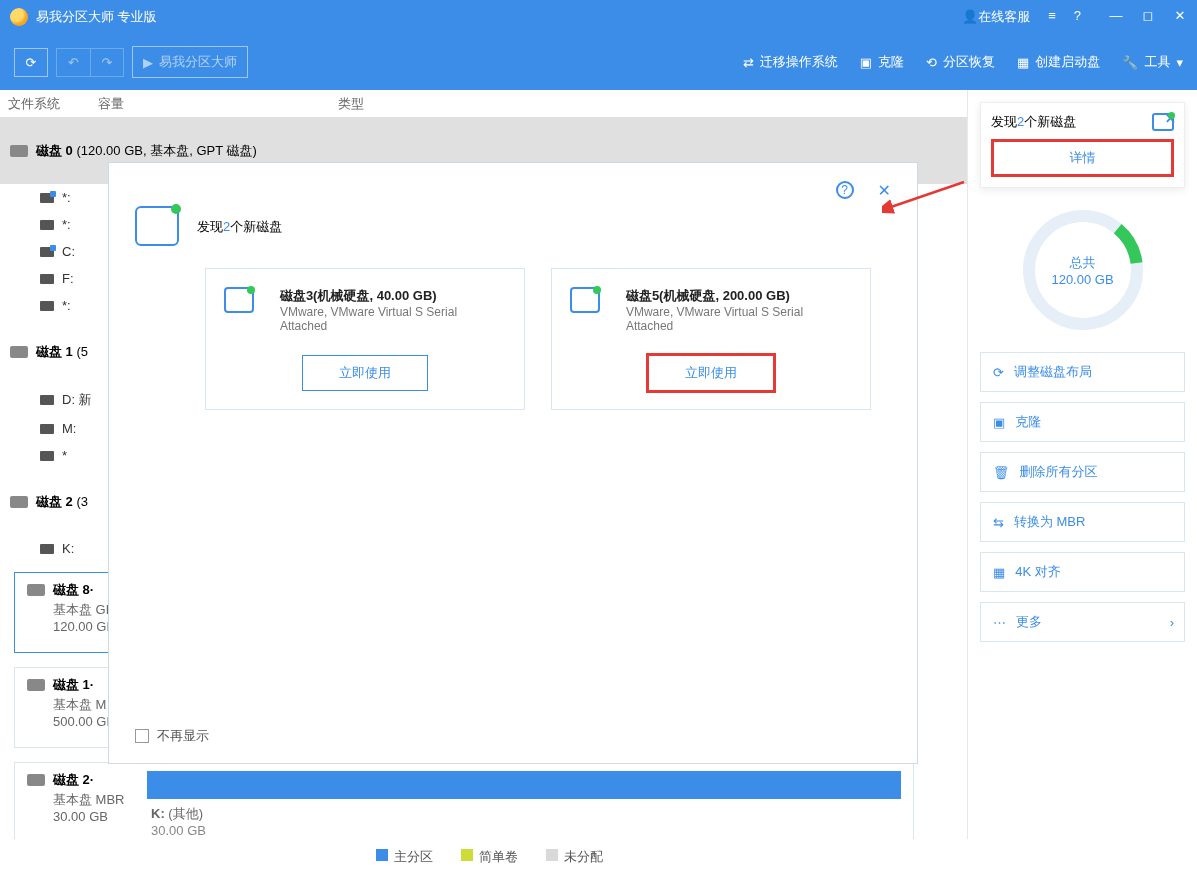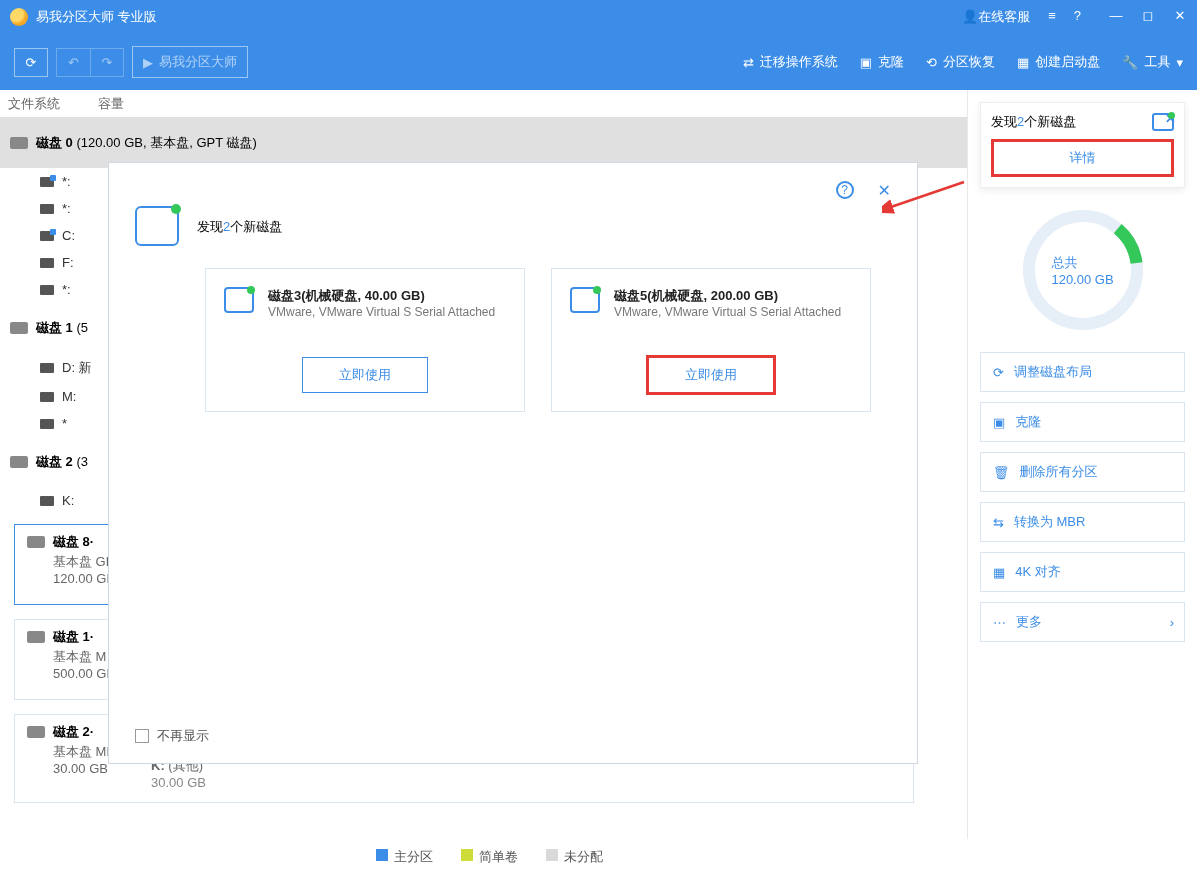--- a/index.html
+++ b/index.html
@@ -15,54 +15,54 @@
 .tb-btn{border:1px solid rgba(255,255,255,.5);padding:6px 10px;display:flex;align-items:center;gap:6px;cursor:pointer}
 .tb-btn.single{width:34px;justify-content:center}
 .tb-pending{border:1px solid rgba(255,255,255,.5);padding:6px 10px;color:rgba(255,255,255,.6);display:flex;align-items:center;gap:6px}
 .tb-right{display:flex;align-items:center;gap:22px}
 .tb-item{display:flex;align-items:center;gap:6px;cursor:pointer}
 .content{display:flex;height:calc(100% - 90px - 36px)}
 .main{flex:1;min-width:0;overflow:hidden}
 .table-head{display:flex;border-bottom:1px solid #e0e0e0;background:#fff;color:#666;height:28px;align-items:center}
 .th{padding:0 8px}
 .th.p{width:300px}.th.fs{width:90px}.th.cap{width:240px}.th.tp{flex:1}
-.disk-row{background:#f0f0f0;padding:16px 10px;display:flex;align-items:center;gap:8px;font-weight:bold}
+.disk-row{background:#f0f0f0;padding:24px 10px;display:flex;align-items:center;gap:8px;font-weight:bold}
 .disk-row.sel{background:#e0e0e0}
 .part-row{padding:6px 8px 6px 40px;display:flex;align-items:center;gap:8px;color:#333}
 .drive-ic{width:14px;height:10px;background:#555;border-radius:1px;position:relative}
 .drive-ic.blue::after{content:'';position:absolute;right:-2px;top:-2px;width:6px;height:6px;background:#3b8de8;border-radius:1px}
 .disk-ic{width:18px;height:12px;background:#888;border-radius:2px;position:relative}
 .cards{padding:10px 14px;display:flex;flex-direction:column;gap:14px}
 .card{border:1px solid #d9e6f2;padding:8px 12px 12px;width:900px}
 .card.sel{border-color:#3b8de8}
 .card-title{font-weight:bold;display:flex;align-items:center;gap:8px;margin-bottom:2px}
 .card-sub{color:#666;margin-bottom:6px;padding-left:26px}
 .card-bar{height:28px;background:#3b8de8;margin-bottom:6px}
 .card-meta{display:flex;gap:30px;color:#666;padding-left:4px}
 .legend{height:36px;display:flex;align-items:center;justify-content:center;gap:28px;color:#555;position:absolute;bottom:0;left:12px;right:230px;background:#fff}
 .sw{width:12px;height:12px;display:inline-block;margin-right:6px}
 .side{width:230px;border-left:1px solid #e8e8e8;padding:12px;display:flex;flex-direction:column;gap:12px;background:#fff}
 .notif{border:1px solid #eee;box-shadow:0 2px 8px rgba(0,0,0,.08);padding:10px;position:relative}
 .notif-close{position:absolute;top:8px;right:8px;color:#3b8de8;cursor:pointer;font-weight:bold}
 .notif-btn{border:3px solid #e53935;color:#3b8de8;text-align:center;padding:7px;margin-top:8px;cursor:pointer}
 .donut{height:140px;display:flex;align-items:center;justify-content:center;position:relative}
 .donut svg{transform:rotate(-50deg)}
-.donut-center{position:absolute;color:#3b8de8}
+.donut-center{position:absolute;text-align:center;color:#3b8de8}
 .act-list{display:flex;flex-direction:column;gap:10px}
 .act{border:1px solid #d9e6f2;padding:10px 12px;display:flex;align-items:center;gap:10px;color:#3b8de8;cursor:pointer;position:relative}
 .act .chev{position:absolute;right:10px;color:#3b8de8}
 .modal-back{position:absolute;left:108px;top:162px;width:810px;height:602px;background:#fff;border:1px solid #cfd8e3;display:flex;flex-direction:column;padding:18px 26px}
 .modal-top{display:flex;justify-content:flex-end;gap:24px;color:#3b8de8}
 .modal-top span{cursor:pointer;font-size:16px}
 .modal-head{display:flex;align-items:center;gap:18px;margin:6px 0 22px}
 .big-disk{width:44px;height:40px;border:2px solid #3b8de8;border-radius:6px;position:relative}
 .big-disk::after{content:'';position:absolute;right:-4px;top:-4px;width:10px;height:10px;border-radius:50%;background:#34c759}
 .disk-cards{display:flex;gap:26px;margin-left:70px}
 .dcard{border:1px solid #d9e6f2;width:320px;padding:18px;display:flex;flex-direction:column;align-items:center}
-.dcard-row{display:flex;gap:14px;width:100%;margin-bottom:20px}
+.dcard-row{display:flex;gap:26px;width:100%;margin-bottom:4px}
 .dcard-ic{width:30px;height:26px;border:2px solid #3b8de8;border-radius:4px;position:relative}
 .dcard-ic::after{content:'';position:absolute;right:-3px;top:-3px;width:8px;height:8px;border-radius:50%;background:#34c759}
 .dcard-title{font-weight:bold;color:#222}
 .dcard-sub{color:#777;font-size:12px}
 .dcard-btn{border:1px solid #3b8de8;color:#3b8de8;padding:8px 36px;margin-top:18px;cursor:pointer}
 .dcard-btn.hl{outline:3px solid #e53935;outline-offset:-1px}
 .modal-foot{margin-top:auto;display:flex;align-items:center;gap:8px;color:#555}
 .chk{width:14px;height:14px;border:1px solid #999}
 .arrow{position:absolute;left:882px;top:180px;pointer-events:none}
 </style>
@@ -102,20 +102,21 @@
     <div class="tb-item">▦ <span>创建启动盘</span></div>
     <div class="tb-item">🔧 <span>工具</span> ▾</div>
   </div>
 </div>
 
 <div class="content">
   <div class="main">
     <div class="table-head">
       <div class="th fs">文件系统</div>
       <div class="th cap">容量</div>
+      <div class="th tp">类型</div>
     </div>
 
     <div class="disk-row sel">
         <span class="disk-ic"></span>
         <span><span>磁盘 0</span> <span style="font-weight:normal">(120.00 GB, 基本盘, GPT 磁盘)</span></span>
       </div>
     <div class="part-row">
         <span class="drive-ic blue"></span>
         <span>*:</span>
       </div>

